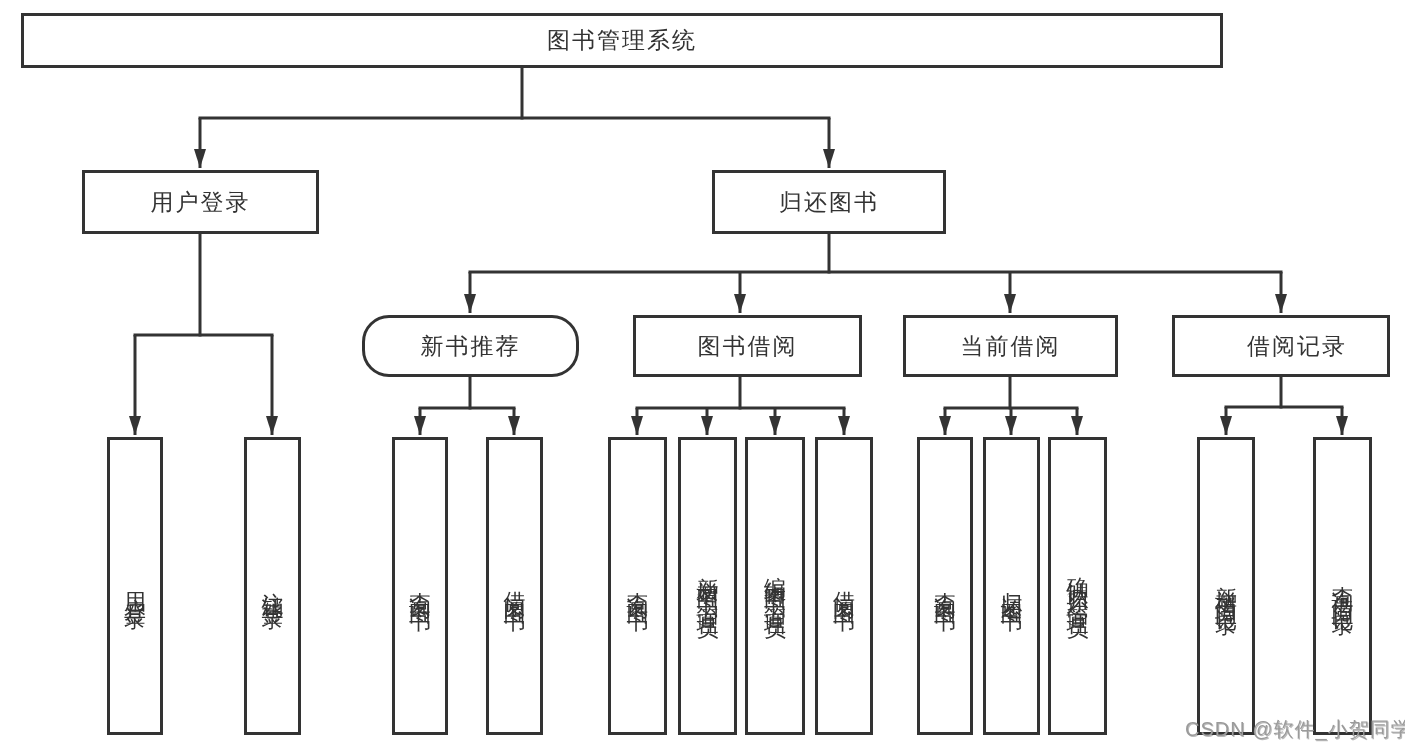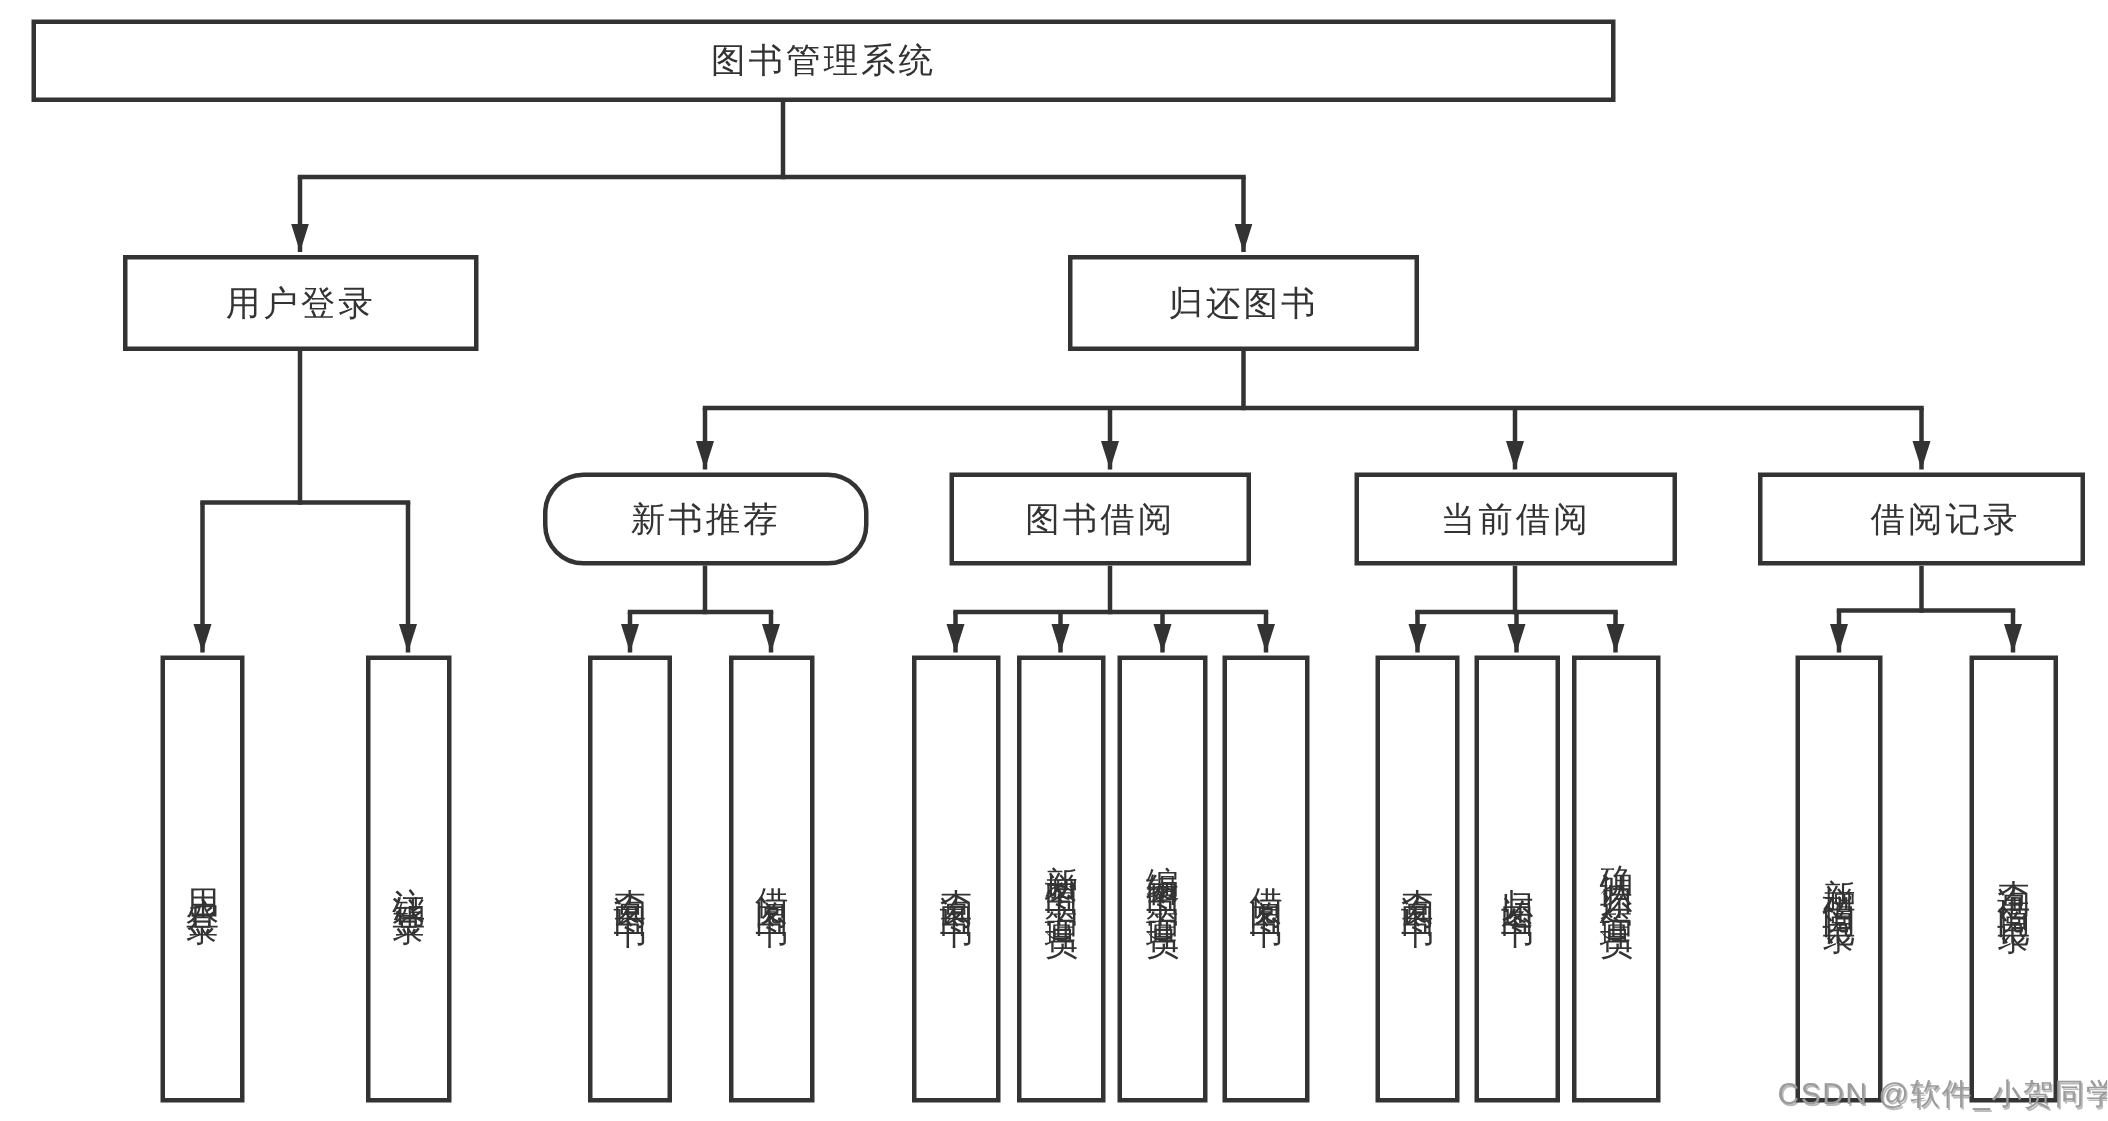--- a/index.html
+++ b/index.html
@@ -103,27 +103,27 @@
       <path d="M1011,408 L1011,435" marker-end="url(#arw)"></path>
       <path d="M1077,408 L1077,435" marker-end="url(#arw)"></path>
 
       <path d="M1281,377 L1281,408.5"></path>
       <path d="M1224.5,407 L1343.5,407"></path>
       <path d="M1226,407 L1226,435" marker-end="url(#arw)"></path>
       <path d="M1342,407 L1342,435" marker-end="url(#arw)"></path>
     </g>
   </svg>
 
-  <div class="node" style="left:21px; top:13px; width:1056px; height:55px;">图书管理系统</div>
+  <div class="node" style="left:21px; top:13px; width:1202px; height:55px;">图书管理系统</div>
 
   <div class="node" style="left:82px; top:170px; width:237px; height:64px;">用户登录</div>
   <div class="node" style="left:712px; top:170px; width:234px; height:64px;">归还图书</div>
 
   <div class="node" style="left:362px; top:315px; width:217px; height:62px;border-radius:27px;">新书推荐</div>
-  <div class="node" style="left:633px; top:315px; width:201px; height:62px;">图书借阅</div>
+  <div class="node" style="left:633px; top:315px; width:229px; height:62px;">图书借阅</div>
   <div class="node" style="left:903px; top:315px; width:215px; height:62px;">当前借阅</div>
   <div class="node" style="left:1172px; top:315px; width:218px; height:62px;padding-left:32px;">借阅记录</div>
 
   <div class="node leaf" style="left:107px; top:437px; width:56px; height:298px;">用户登录</div>
   <div class="node leaf" style="left:244px; top:437px; width:57px; height:298px;">注销登录</div>
 
   <div class="node leaf" style="left:392px; top:437px; width:56px; height:298px;">查询图书</div>
   <div class="node leaf" style="left:486px; top:437px; width:57px; height:298px;">借阅图书</div>
 
   <div class="node leaf" style="left:608px; top:437px; width:59px; height:298px;">查询图书</div>

